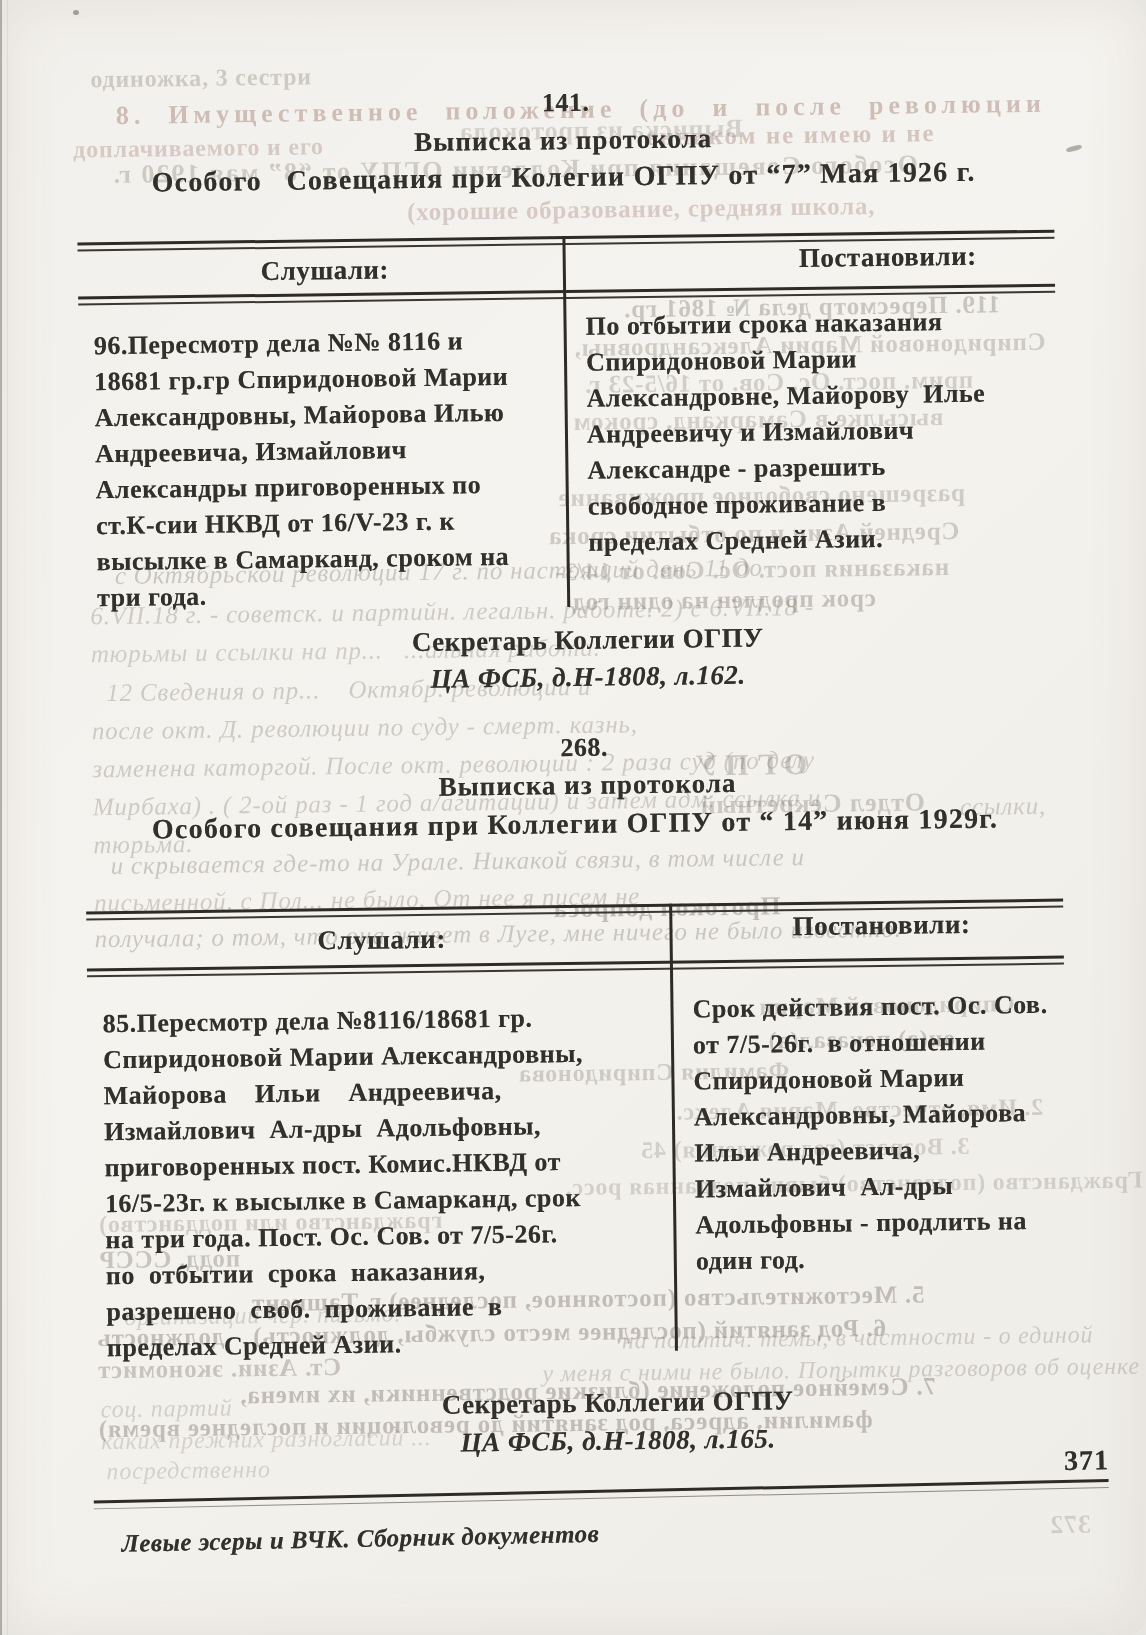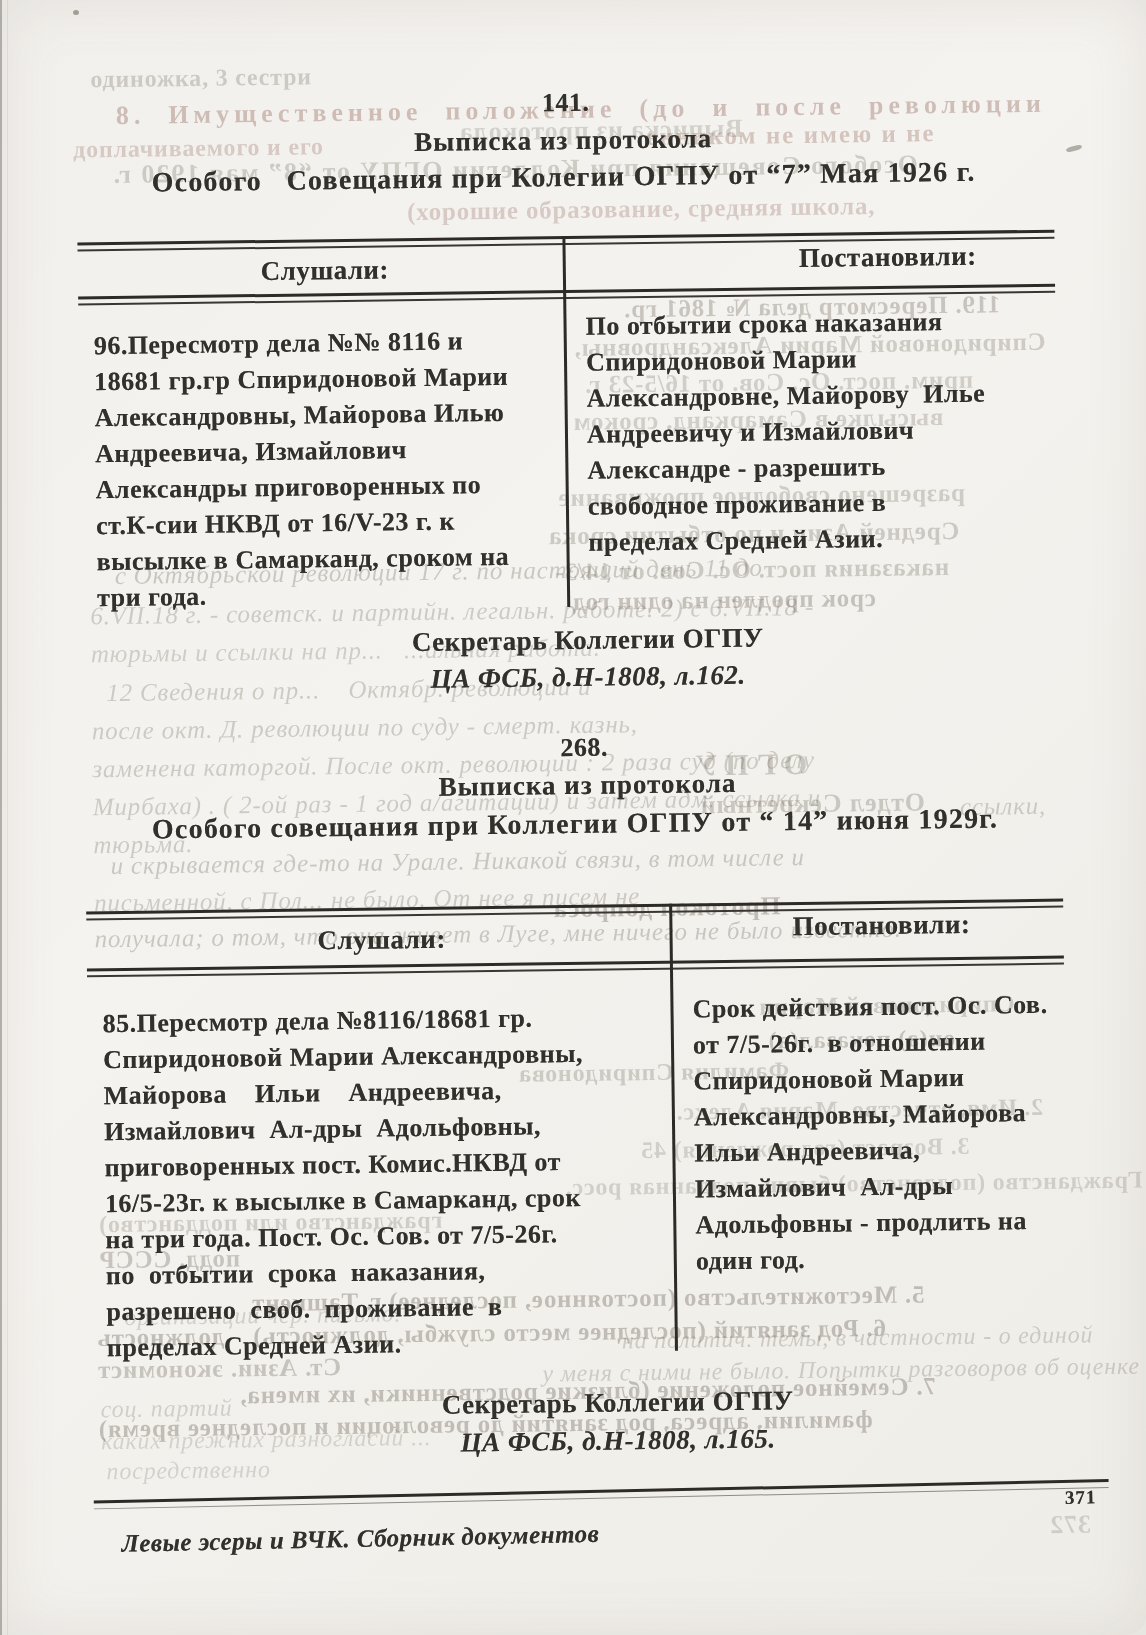--- a/index.html
+++ b/index.html
@@ -154,21 +154,21 @@
 Измайлович  Ал-дры
 Адольфовны - продлить на
 один год.</div>
     </div>
 
     <div class="ink ctr" style="left:610px;top:1388px;font-size:27px">Секретарь Коллегии ОГПУ</div>
     <div class="ink ctr ital" style="left:610px;top:1426px;font-size:27px">ЦА ФСБ, д.Н-1808, л.165.</div>
 
     <div class="footer-tilt">
       <div class="rule-footer" style="left:85px;top:1490px;width:1015px"></div>
-      <div class="ink" style="left:1056px;top:1497px;font-size:19px;letter-spacing:1px">371</div>
+      <div class="ink" style="left:1056px;top:1455px;font-size:28px;letter-spacing:1px">371</div>
       <div class="bl m" style="left:1040px;top:1520px;font-size:26px;opacity:.22">372</div>
       <div class="ink ital" style="left:112px;top:1520px;font-size:25px;font-weight:600">Левые эсеры и ВЧК. Сборник документов</div>
     </div>
 
   </div>
 
   <div class="edge-left"></div>
   <div class="fold"></div>
   <div class="dot1"></div>
   <div class="smudge"></div>

